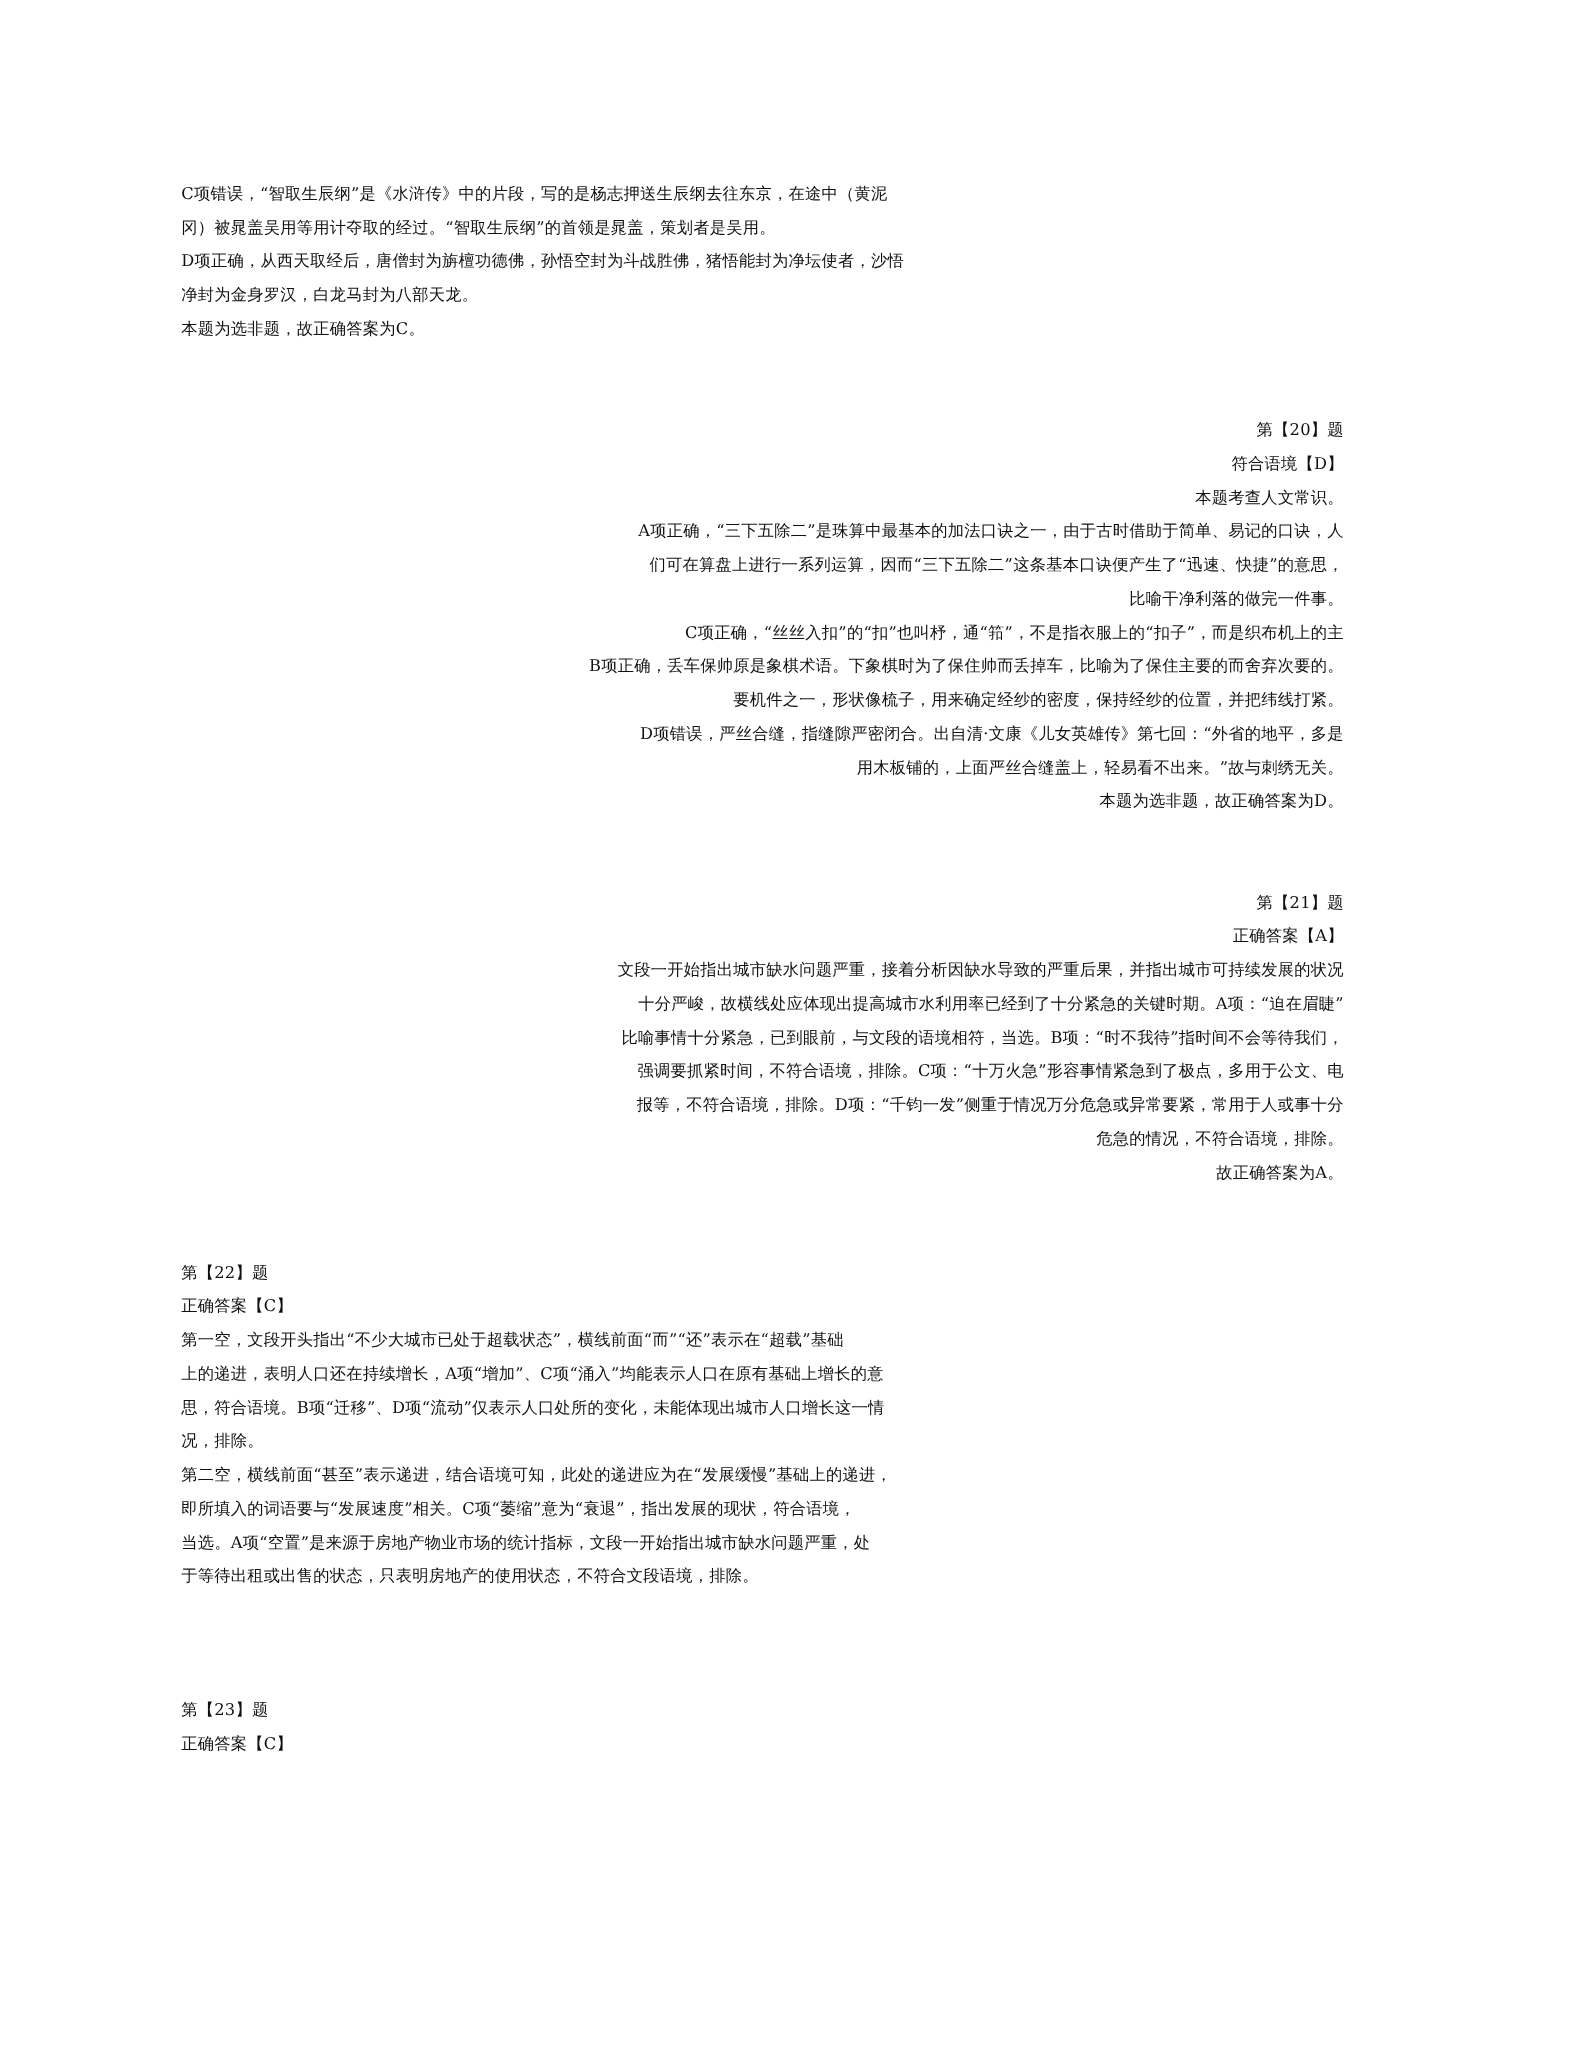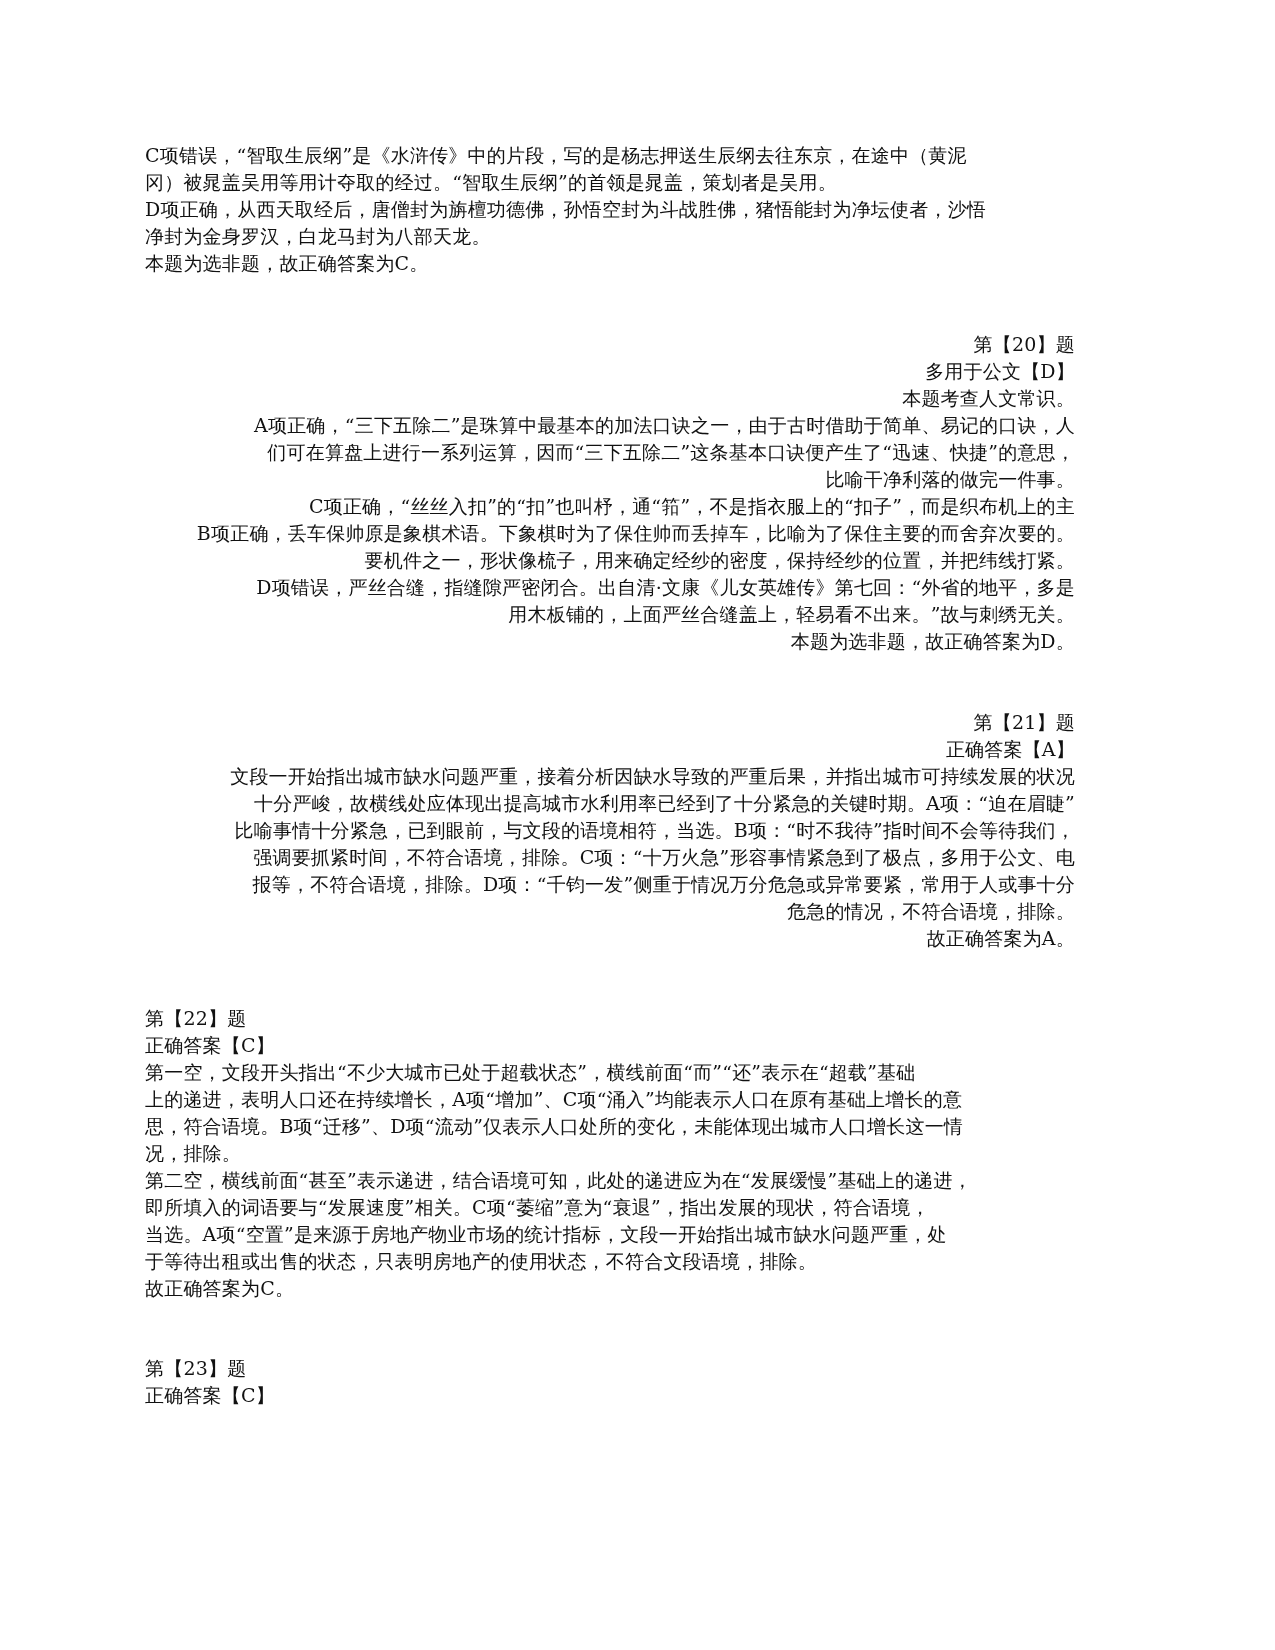--- a/index.html
+++ b/index.html
@@ -1,21 +1,21 @@
 <!DOCTYPE html>
 <html><head>
 <meta charset="utf-8">
 <style>
   html, body { margin: 0; padding: 0; background: #ffffff; }
   body { width: 1275px; height: 1650px; position: relative; overflow: hidden; }
   .page { position: absolute; left: 0; top: 0; width: 1275px; height: 1650px; background: #fff; }
   .block { position: absolute; left: 145px; width: 930px; }
   .line {
     font-family: "DejaVu Serif", "Liberation Serif", serif;
-    font-size: 19px;
+    font-size: 13px;
     line-height: 27px;
     height: 27px;
     color: #111;
     white-space: nowrap;
     letter-spacing: 0.2px;
   }
 </style>
 </head>
 <body>
 
@@ -24,21 +24,21 @@
   <div class="block" style="top:142px;">
     <div class="line">C项错误，“智取生辰纲”是《水浒传》中的片段，写的是杨志押送生辰纲去往东京，在途中（黄泥</div>
     <div class="line">冈）被晁盖吴用等用计夺取的经过。“智取生辰纲”的首领是晁盖，策划者是吴用。</div>
     <div class="line">D项正确，从西天取经后，唐僧封为旃檀功德佛，孙悟空封为斗战胜佛，猪悟能封为净坛使者，沙悟</div>
     <div class="line">净封为金身罗汉，白龙马封为八部天龙。</div>
     <div class="line">本题为选非题，故正确答案为C。</div>
   </div>
 
   <div class="block" style="top:331px;text-align:right;">
     <div class="line">第【20】题</div>
-    <div class="line">多用于公文【D】</div>
+    <div class="line">符合语境【D】</div>
     <div class="line">本题考查人文常识。</div>
     <div class="line">A项正确，“三下五除二”是珠算中最基本的加法口诀之一，由于古时借助于简单、易记的口诀，人</div>
     <div class="line">们可在算盘上进行一系列运算，因而“三下五除二”这条基本口诀便产生了“迅速、快捷”的意思，</div>
     <div class="line">比喻干净利落的做完一件事。</div>
     <div class="line">C项正确，“丝丝入扣”的“扣”也叫杼，通“筘”，不是指衣服上的“扣子”，而是织布机上的主</div>
     <div class="line">B项正确，丢车保帅原是象棋术语。下象棋时为了保住帅而丢掉车，比喻为了保住主要的而舍弃次要的。</div>
     <div class="line">要机件之一，形状像梳子，用来确定经纱的密度，保持经纱的位置，并把纬线打紧。</div>
     <div class="line">D项错误，严丝合缝，指缝隙严密闭合。出自清·文康《儿女英雄传》第七回：“外省的地平，多是</div>
     <div class="line">用木板铺的，上面严丝合缝盖上，轻易看不出来。”故与刺绣无关。</div>
     <div class="line">本题为选非题，故正确答案为D。</div>
@@ -60,21 +60,20 @@
     <div class="line">第【22】题</div>
     <div class="line">正确答案【C】</div>
     <div class="line">第一空，文段开头指出“不少大城市已处于超载状态”，横线前面“而”“还”表示在“超载”基础</div>
     <div class="line">上的递进，表明人口还在持续增长，A项“增加”、C项“涌入”均能表示人口在原有基础上增长的意</div>
     <div class="line">思，符合语境。B项“迁移”、D项“流动”仅表示人口处所的变化，未能体现出城市人口增长这一情</div>
     <div class="line">况，排除。</div>
     <div class="line">第二空，横线前面“甚至”表示递进，结合语境可知，此处的递进应为在“发展缓慢”基础上的递进，</div>
     <div class="line">即所填入的词语要与“发展速度”相关。C项“萎缩”意为“衰退”，指出发展的现状，符合语境，</div>
     <div class="line">当选。A项“空置”是来源于房地产物业市场的统计指标，文段一开始指出城市缺水问题严重，处</div>
     <div class="line">于等待出租或出售的状态，只表明房地产的使用状态，不符合文段语境，排除。</div>
-    <div class="line">故正确答案为C。</div>
   </div>
 
   <div class="block" style="top:1355px;">
     <div class="line">第【23】题</div>
     <div class="line">正确答案【C】</div>
   </div>
 
 </div>
 
 </body></html>

